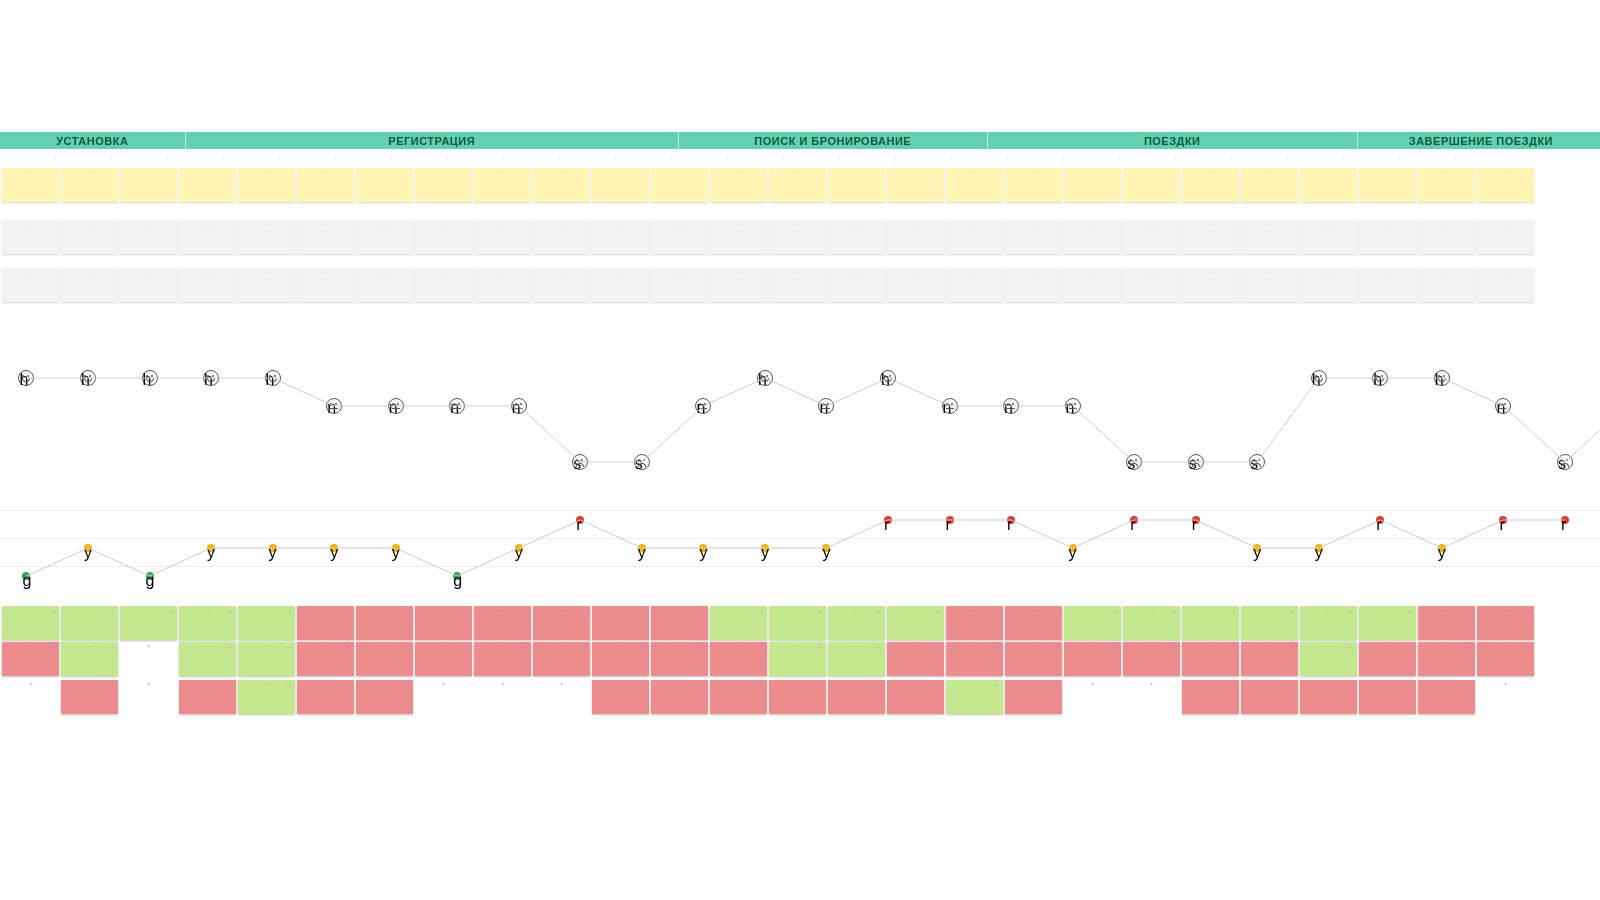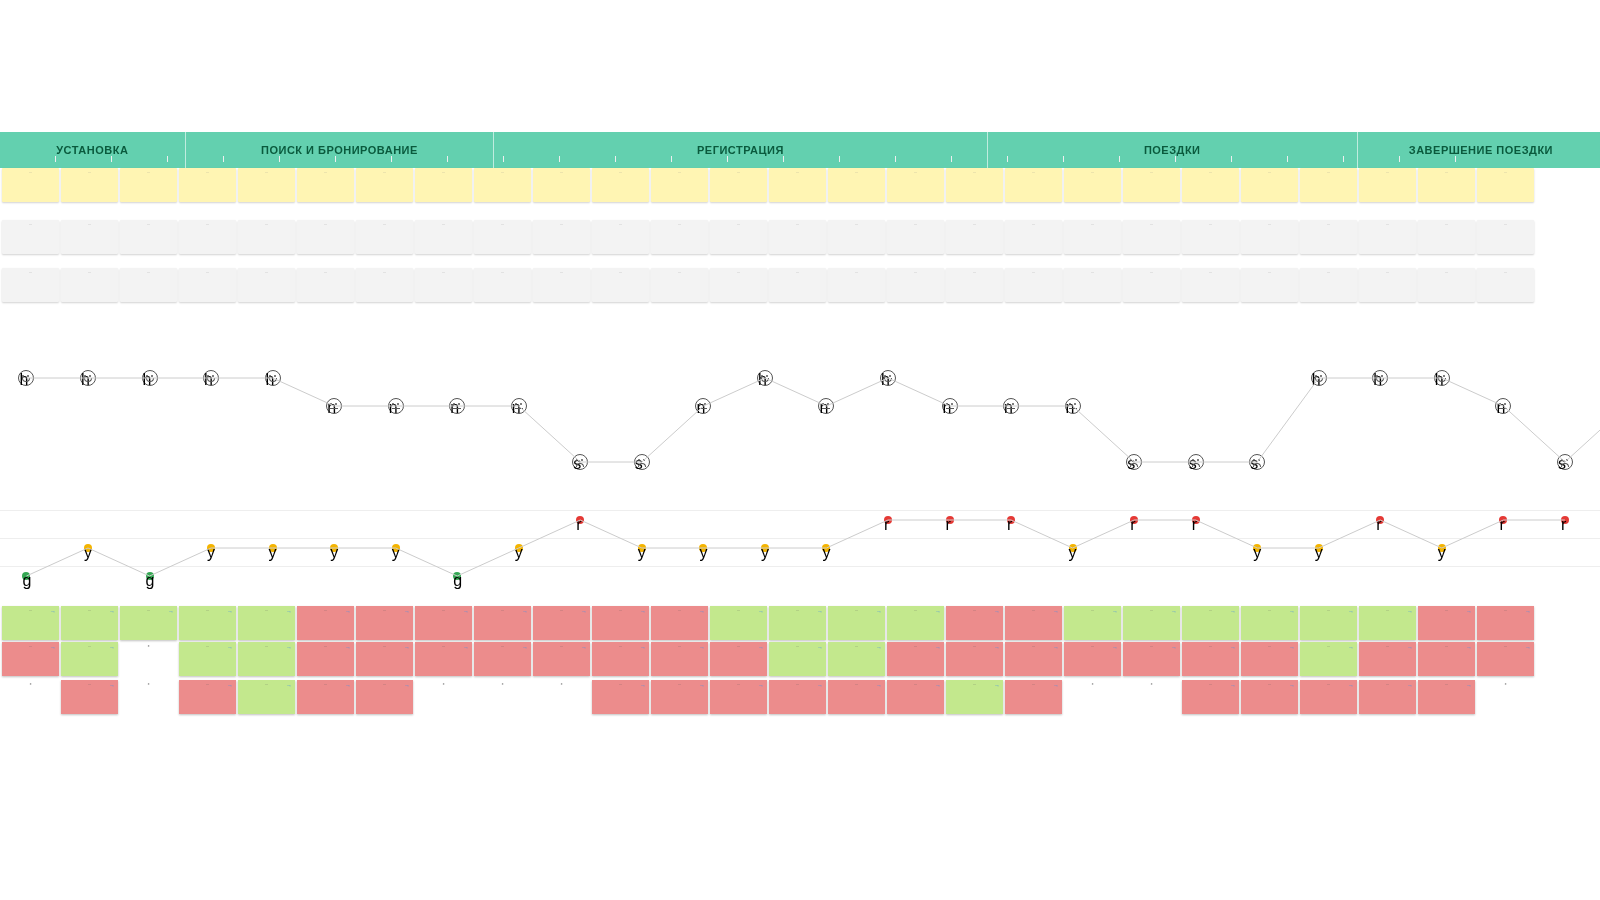--- a/index.html
+++ b/index.html
@@ -1,19 +1,19 @@
 <!DOCTYPE html>
 <html><head>
 <meta charset="utf-8">
 <style>
 html,body{margin:0;padding:0;background:#fff;font-family:Arial,Helvetica,sans-serif;overflow:hidden}
 .canvas{position:relative;width:1600px;height:900px}
 
 
-.stages{position:absolute;left:0;right:0;top:132px;height:36px;display:flex}
+.stages{position:absolute;left:0;right:0;top:132px;height:17px;display:flex}
 .stage{background:#63d0af;color:#0a5a3d;font-size:11px;font-weight:600;letter-spacing:.5px;display:flex;align-items:center;justify-content:center;border-right:1px solid rgba(255,255,255,.6)}
 .grid-under{position:absolute;left:0;right:0;top:156px;height:6px;display:flex}
 .grid-under div{flex:0 0 55px;border-right:1px solid #eee;height:6px}
 
 
 .row{position:absolute;left:0;right:0;display:flex;gap:2px;padding:0 2px}
 .row.yellow{top:168px}
 .row.grey1{top:220px}
 .row.grey2{top:268px}
 .note{flex:0 0 53px;height:30px;border-radius:1px;box-shadow:0 1px 2px rgba(0,0,0,.18);font-size:3px;line-height:4px;color:#888;padding:2px;text-align:center;overflow:hidden}
@@ -48,22 +48,22 @@
 .bnote.r{background:#ec8c8c}
 .bnote.e{background:transparent;box-shadow:none}
 .bnote .arr{position:absolute;top:3px;right:3px;font-size:6px;color:#4a90e2}
 </style>
 </head>
 <body>
 
 <div class="canvas" id="cv">
     <div class="stages">
       <div class="stage" style="flex: 0 0 184.615px;">УСТАНОВКА</div>
+      <div class="stage" style="flex: 0 0 492.308px;">РЕГИСТРАЦИЯ</div>
       <div class="stage" style="flex: 0 0 307.692px;">ПОИСК И БРОНИРОВАНИЕ</div>
-      <div class="stage" style="flex: 0 0 492.308px;">РЕГИСТРАЦИЯ</div>
       <div class="stage" style="flex: 0 0 369.231px;">ПОЕЗДКИ</div>
       <div class="stage" style="flex: 0 0 246.154px;">ЗАВЕРШЕНИЕ ПОЕЗДКИ</div>
     </div>
     <div class="grid-under">
       <div></div>
       <div></div>
       <div></div>
       <div></div>
       <div></div>
       <div></div>

